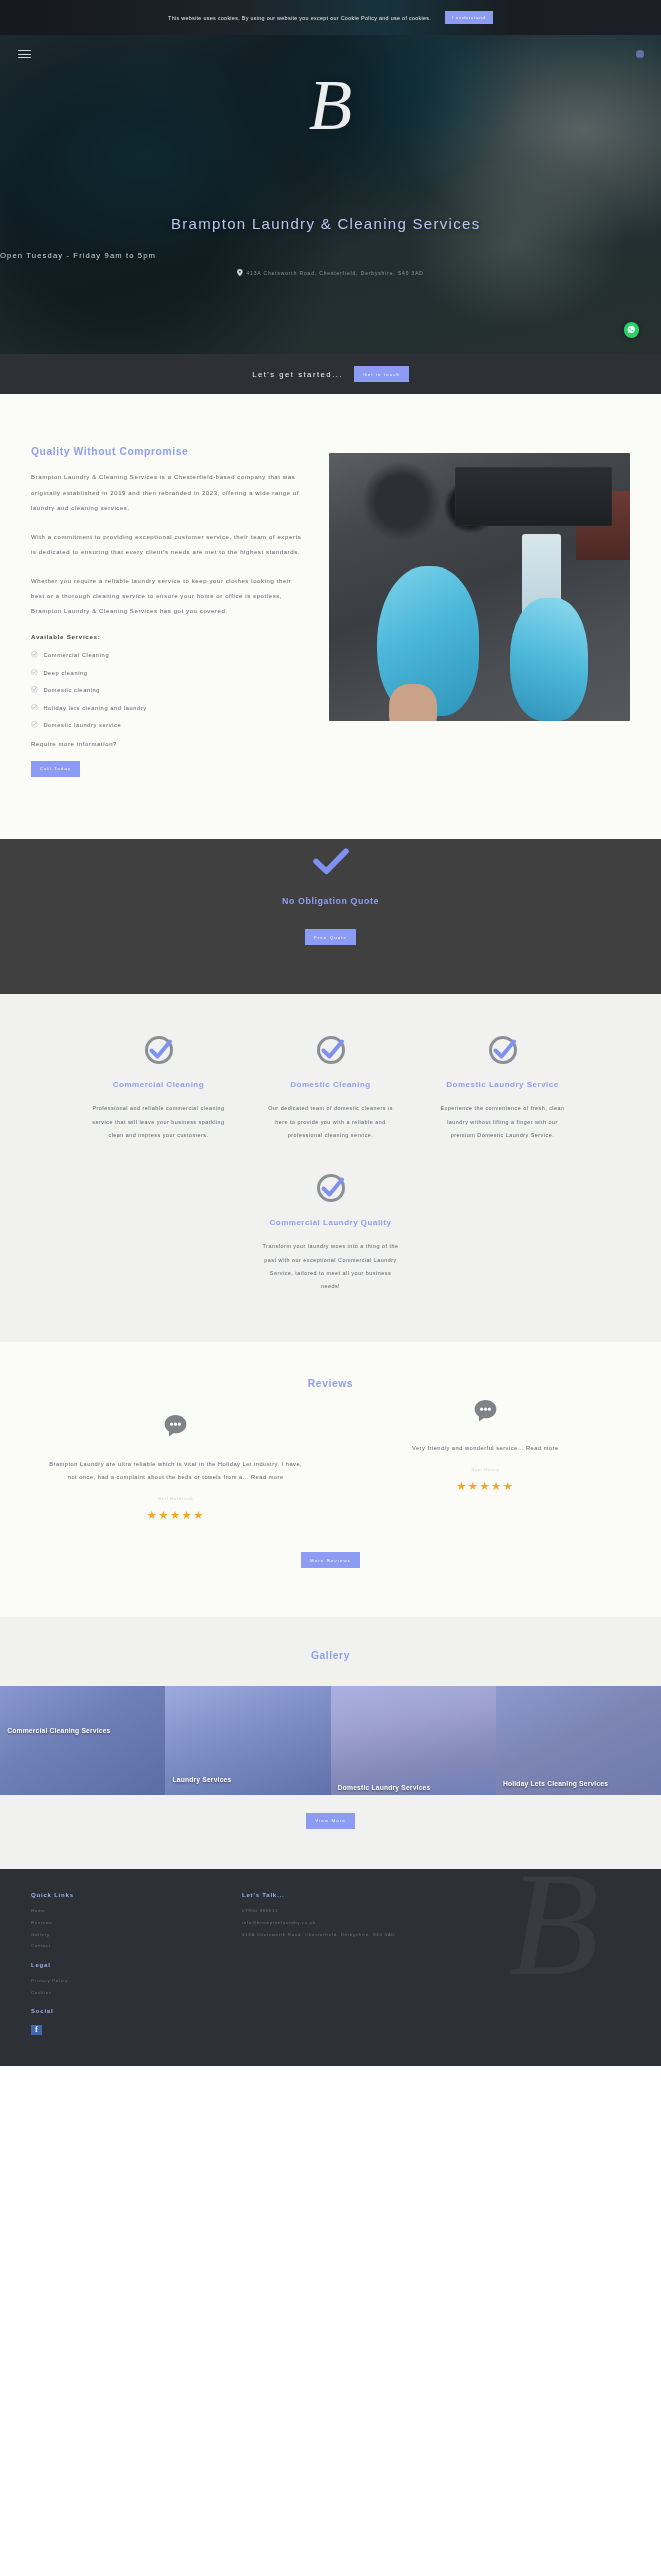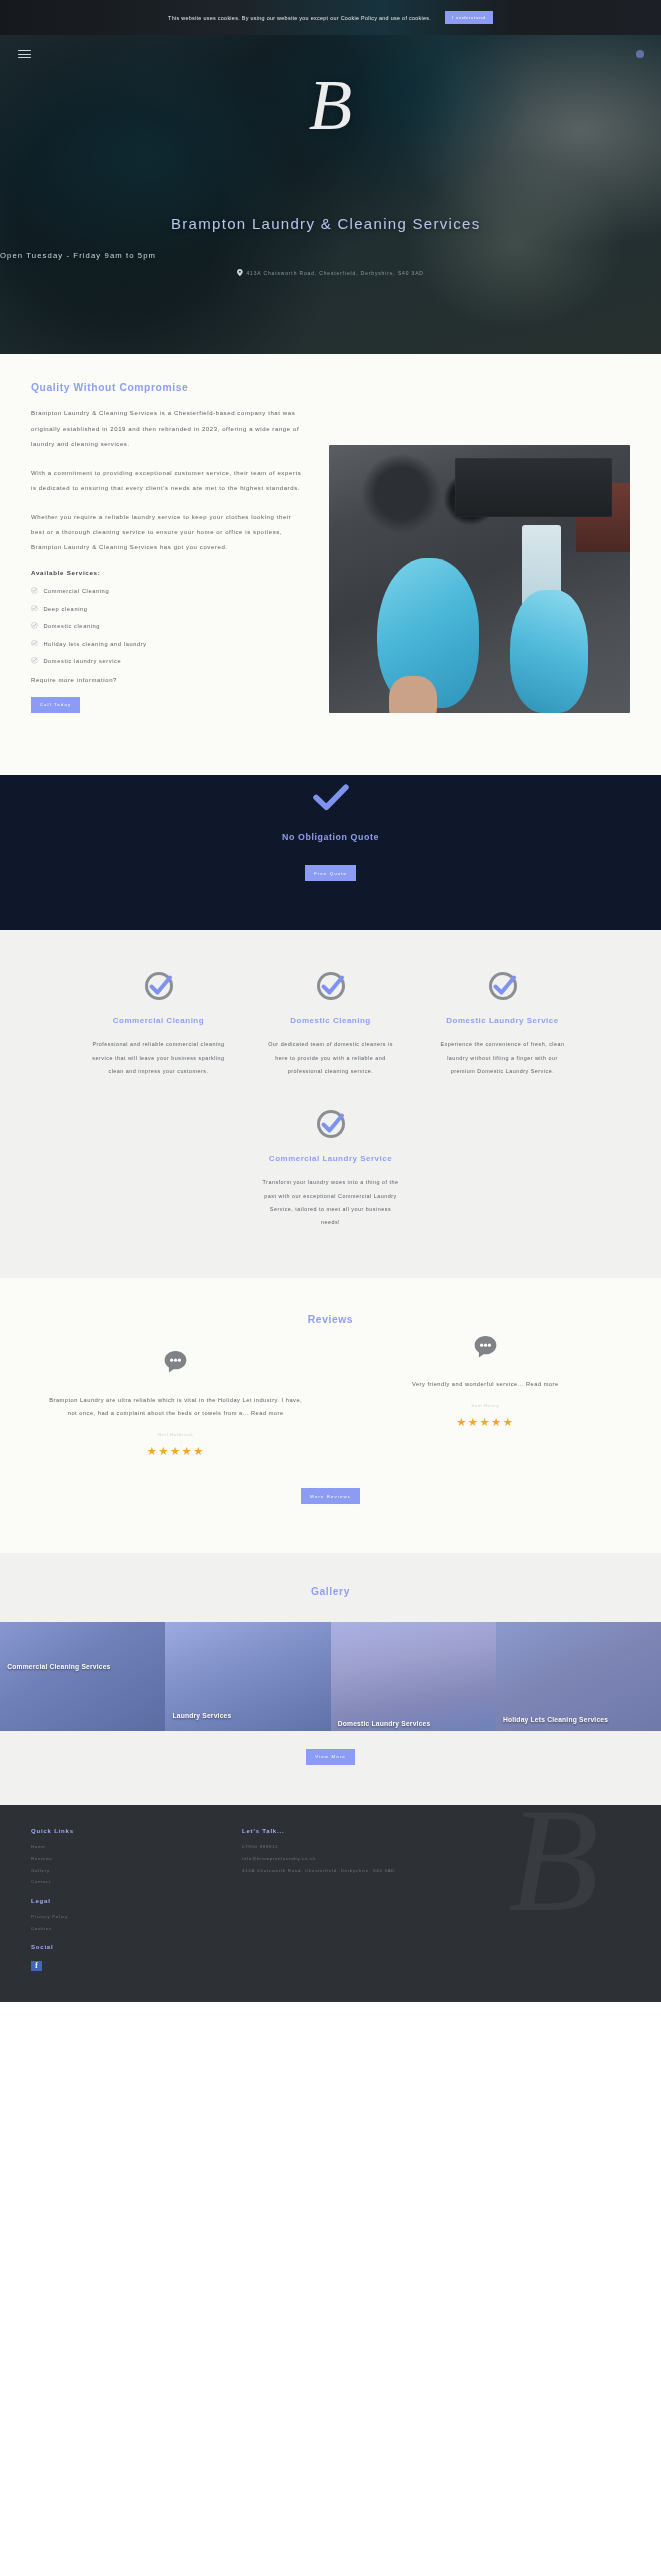--- a/index.html
+++ b/index.html
@@ -164,24 +164,24 @@
     width: 15.5px; height: 15.5px; border-radius: 50%;
     background: #25d366;
     display: flex; align-items: center; justify-content: center;
     box-shadow: 0 1px 4.1px rgba(0,0,0,.35);
     cursor: pointer;
   }
 
   
   .about {
     background: #fbfbf8;
-    padding: 28px 31px 62px;
+    padding: 52px 31px 62px;
     display: flex;
     gap: 25px;
-    align-items: flex-end;
+    align-items: flex-start;
   }
   .about-left { width: 273px; flex: none; }
   .sec-heading {
     font-size: 10.3px;
     font-weight: 700;
     letter-spacing: 0.6px;
     color: #8e9ff2;
     margin-bottom: 13.4px;
   }
   .about p {
@@ -252,21 +252,21 @@
     background: linear-gradient(180deg, rgba(230,245,250,.92), rgba(190,225,238,.85));
     border-radius: 3.1px 3.1px 2.1px 2.1px;
   }
   .about-photo .skin {
     position:absolute; left:20%; bottom:-6%; width:16%; height:20%;
     background: #caa287; border-radius: 40%;
   }
 
   
   .quote-block {
-    background: #0f172a;
+    background: #404040;
     padding: 9.3px 0 49px;
     text-align: center;
   }
   .quote-check { margin-bottom: 18.5px; }
   .quote-title {
     font-size: 8.8px;
     font-weight: 700;
     letter-spacing: 0.6px;
     color: #8e9ff2;
     margin-bottom: 23px;
@@ -458,20 +458,29 @@
           <svg width="5.7" height="7.2" viewBox="0 0 11 14">
               <path d="M5.5 0C2.46 0 0 2.46 0 5.5 0 9.6 5.5 14 5.5 14S11 9.6 11 5.5C11 2.46 8.54 0 5.5 0z" fill="#cfd8e4"></path>
               <circle cx="5.5" cy="5.3" r="2" fill="#2a3b41"></circle>
             </svg>
         </span>
         <span>413A Chatsworth Road, Chesterfield, Derbyshire, S40 3AD</span>
       </div>
     </div>
   </div>
 
+  <div class="cta-strip">
+    <div class="whatsapp-fab">
+      <svg width="8.8" height="8.8" viewBox="0 0 24 24" fill="#fff">
+          <path d="M12 2a10 10 0 00-8.6 15.1L2 22l5-1.3A10 10 0 1012 2zm5.3 14.1c-.2.6-1.3 1.2-1.8 1.2-.5.1-1 .1-1.7-.1-.4-.1-.9-.3-1.6-.6-2.7-1.2-4.5-4-4.6-4.2-.1-.2-1.1-1.4-1.1-2.7s.7-1.9.9-2.2c.2-.2.5-.3.7-.3h.5c.2 0 .4 0 .6.5l.8 2c.1.2.1.3 0 .5l-.4.5-.3.3c-.1.1-.2.3-.1.5.2.3.7 1.2 1.5 1.9 1 .9 1.8 1.2 2.1 1.3.2.1.4.1.5-.1l.7-.8c.2-.2.3-.2.5-.1l2 .9c.2.1.4.2.4.3.1.2.1.7-.1 1.2z"></path>
+        </svg>
+    </div>
+    <div class="cta-strip-text">Let's get started...</div>
+    <button class="btn-primary">Get in touch</button>
+  </div>
 
   <div class="about">
     <div class="about-left">
       <h2 class="sec-heading">Quality Without Compromise</h2>
       <p>Brampton Laundry &amp; Cleaning Services is a Chesterfield-based company that was originally established in 2019 and then rebranded in 2023, offering a wide range of laundry and cleaning services.</p>
       <p>With a commitment to providing exceptional customer service, their team of experts is dedicated to ensuring that every client's needs are met to the highest standards.</p>
       <p>Whether you require a reliable laundry service to keep your clothes looking their best or a thorough cleaning service to ensure your home or office is spotless, Brampton Laundry &amp; Cleaning Services has got you covered.</p>
 
       <div class="avail-title">Available Services:</div>
       <ul class="svc-list">
@@ -572,21 +581,21 @@
       </div>
     </div>
     <div class="cards-row cards-row-2">
       <div class="svc-card">
         <div class="badge">
           <svg width="32" height="32" viewBox="0 0 64 64">
               <circle cx="32" cy="32" r="25" fill="none" stroke="#8a8f95" stroke-width="6"></circle>
               <path d="M17 33l12 12 25-30" fill="none" stroke="#7f92ef" stroke-width="8" stroke-linecap="round" stroke-linejoin="round"></path>
             </svg>
         </div>
-        <h3>Commercial Laundry Service</h3>
+        <h3>Commercial Laundry Quality</h3>
         <p>Transform your laundry woes into a thing of the past with our exceptional Commercial Laundry Service, tailored to meet all your business needs!</p>
       </div>
     </div>
   </div>
 
   <div class="reviews-section">
     <h2 class="sec-heading">Reviews</h2>
     <div class="reviews-row">
       <div class="review">
         <div class="bubble">

